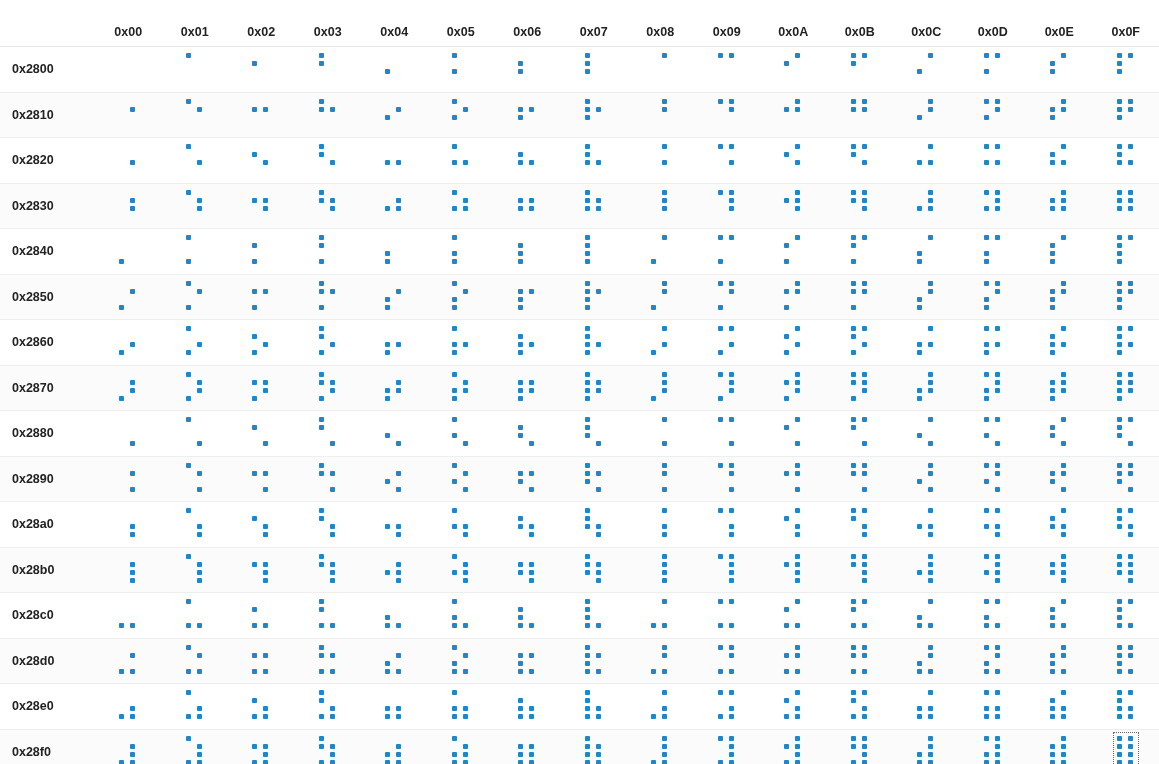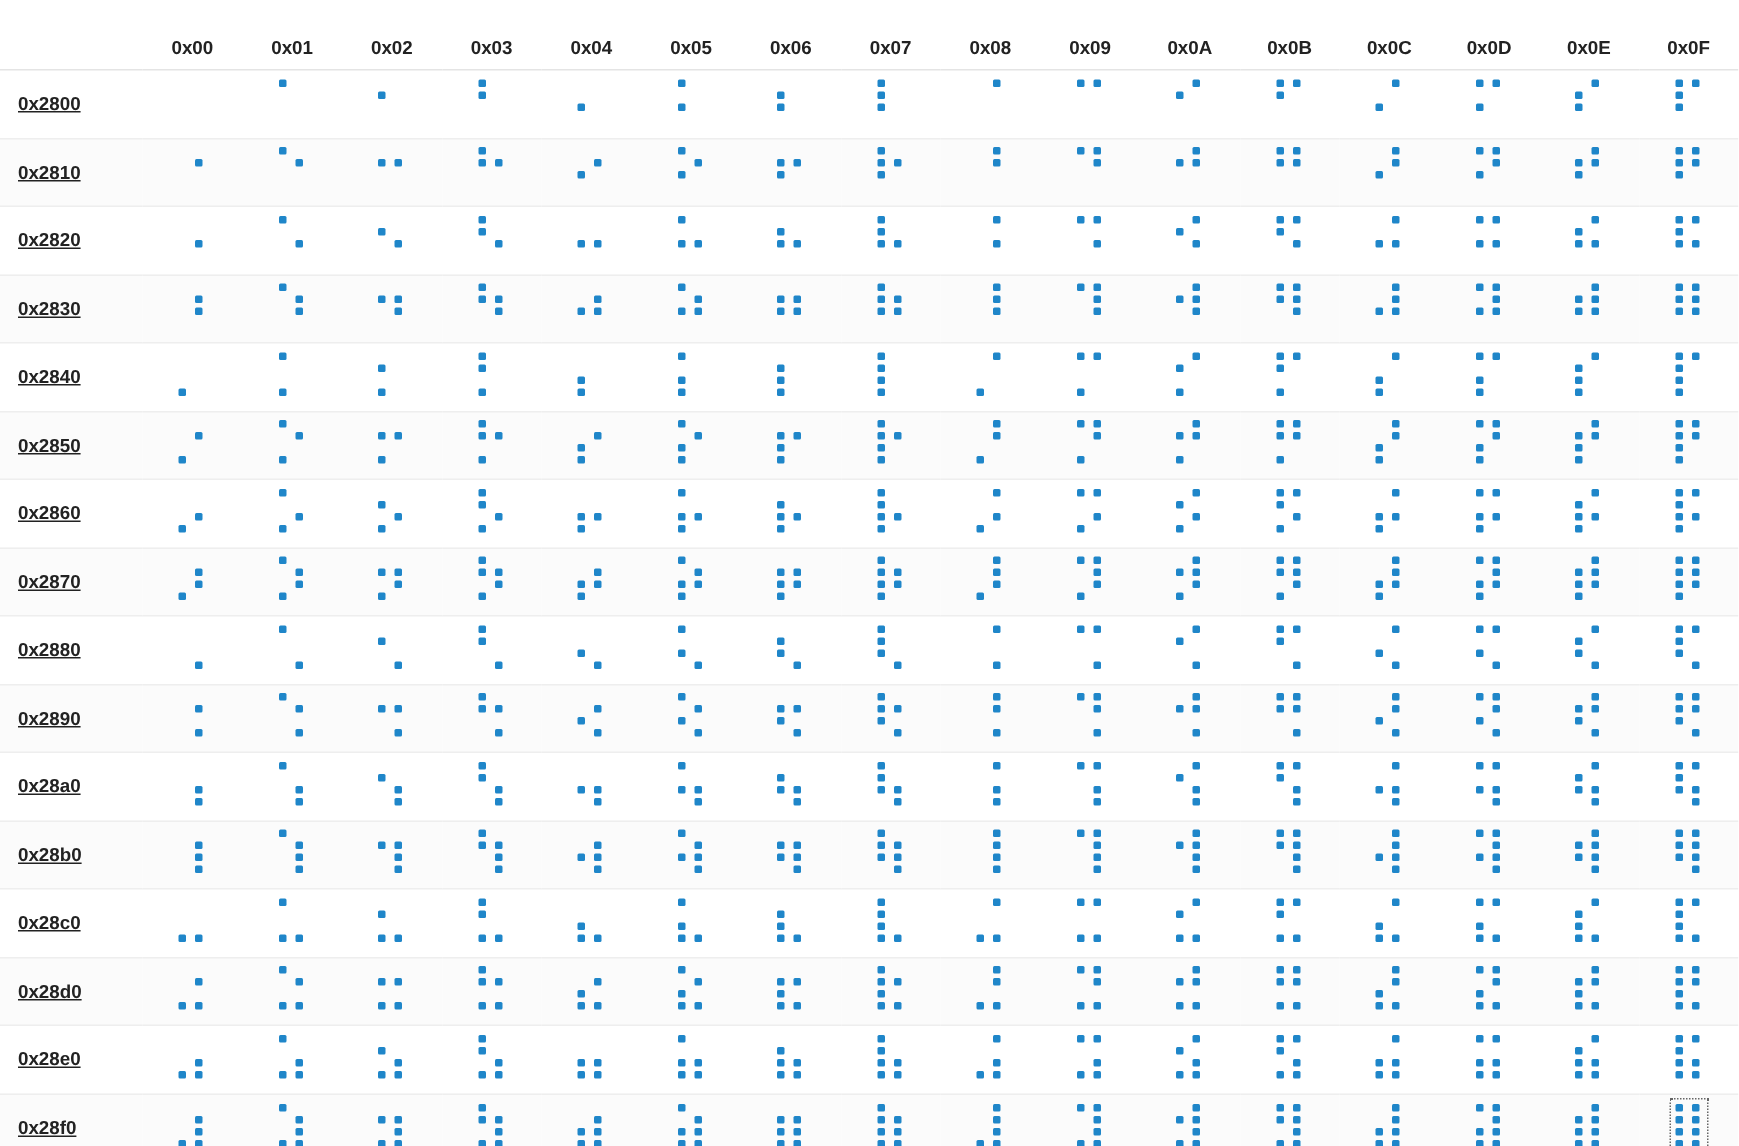--- a/index.html
+++ b/index.html
@@ -40,21 +40,21 @@
   }
   th.row-header {
     font-size: 12.5px;
     font-weight: bold;
     color: #222222;
     text-align: left;
     padding-left: 12px;
     background: #ffffff;
     vertical-align: middle;
   }
-  tr.data-row { height: 45.5px; text-decoration: underline; }
+  tr.data-row { height: 45.5px; }
   tr.data-row.alt th.row-header,
   tr.data-row.alt td.cell {
     background: #fbfbfb;
   }
   td.cell {
     border-top: 1px solid #eeeeee;
     text-align: center;
     vertical-align: middle;
     padding: 0;
     background: #ffffff;

